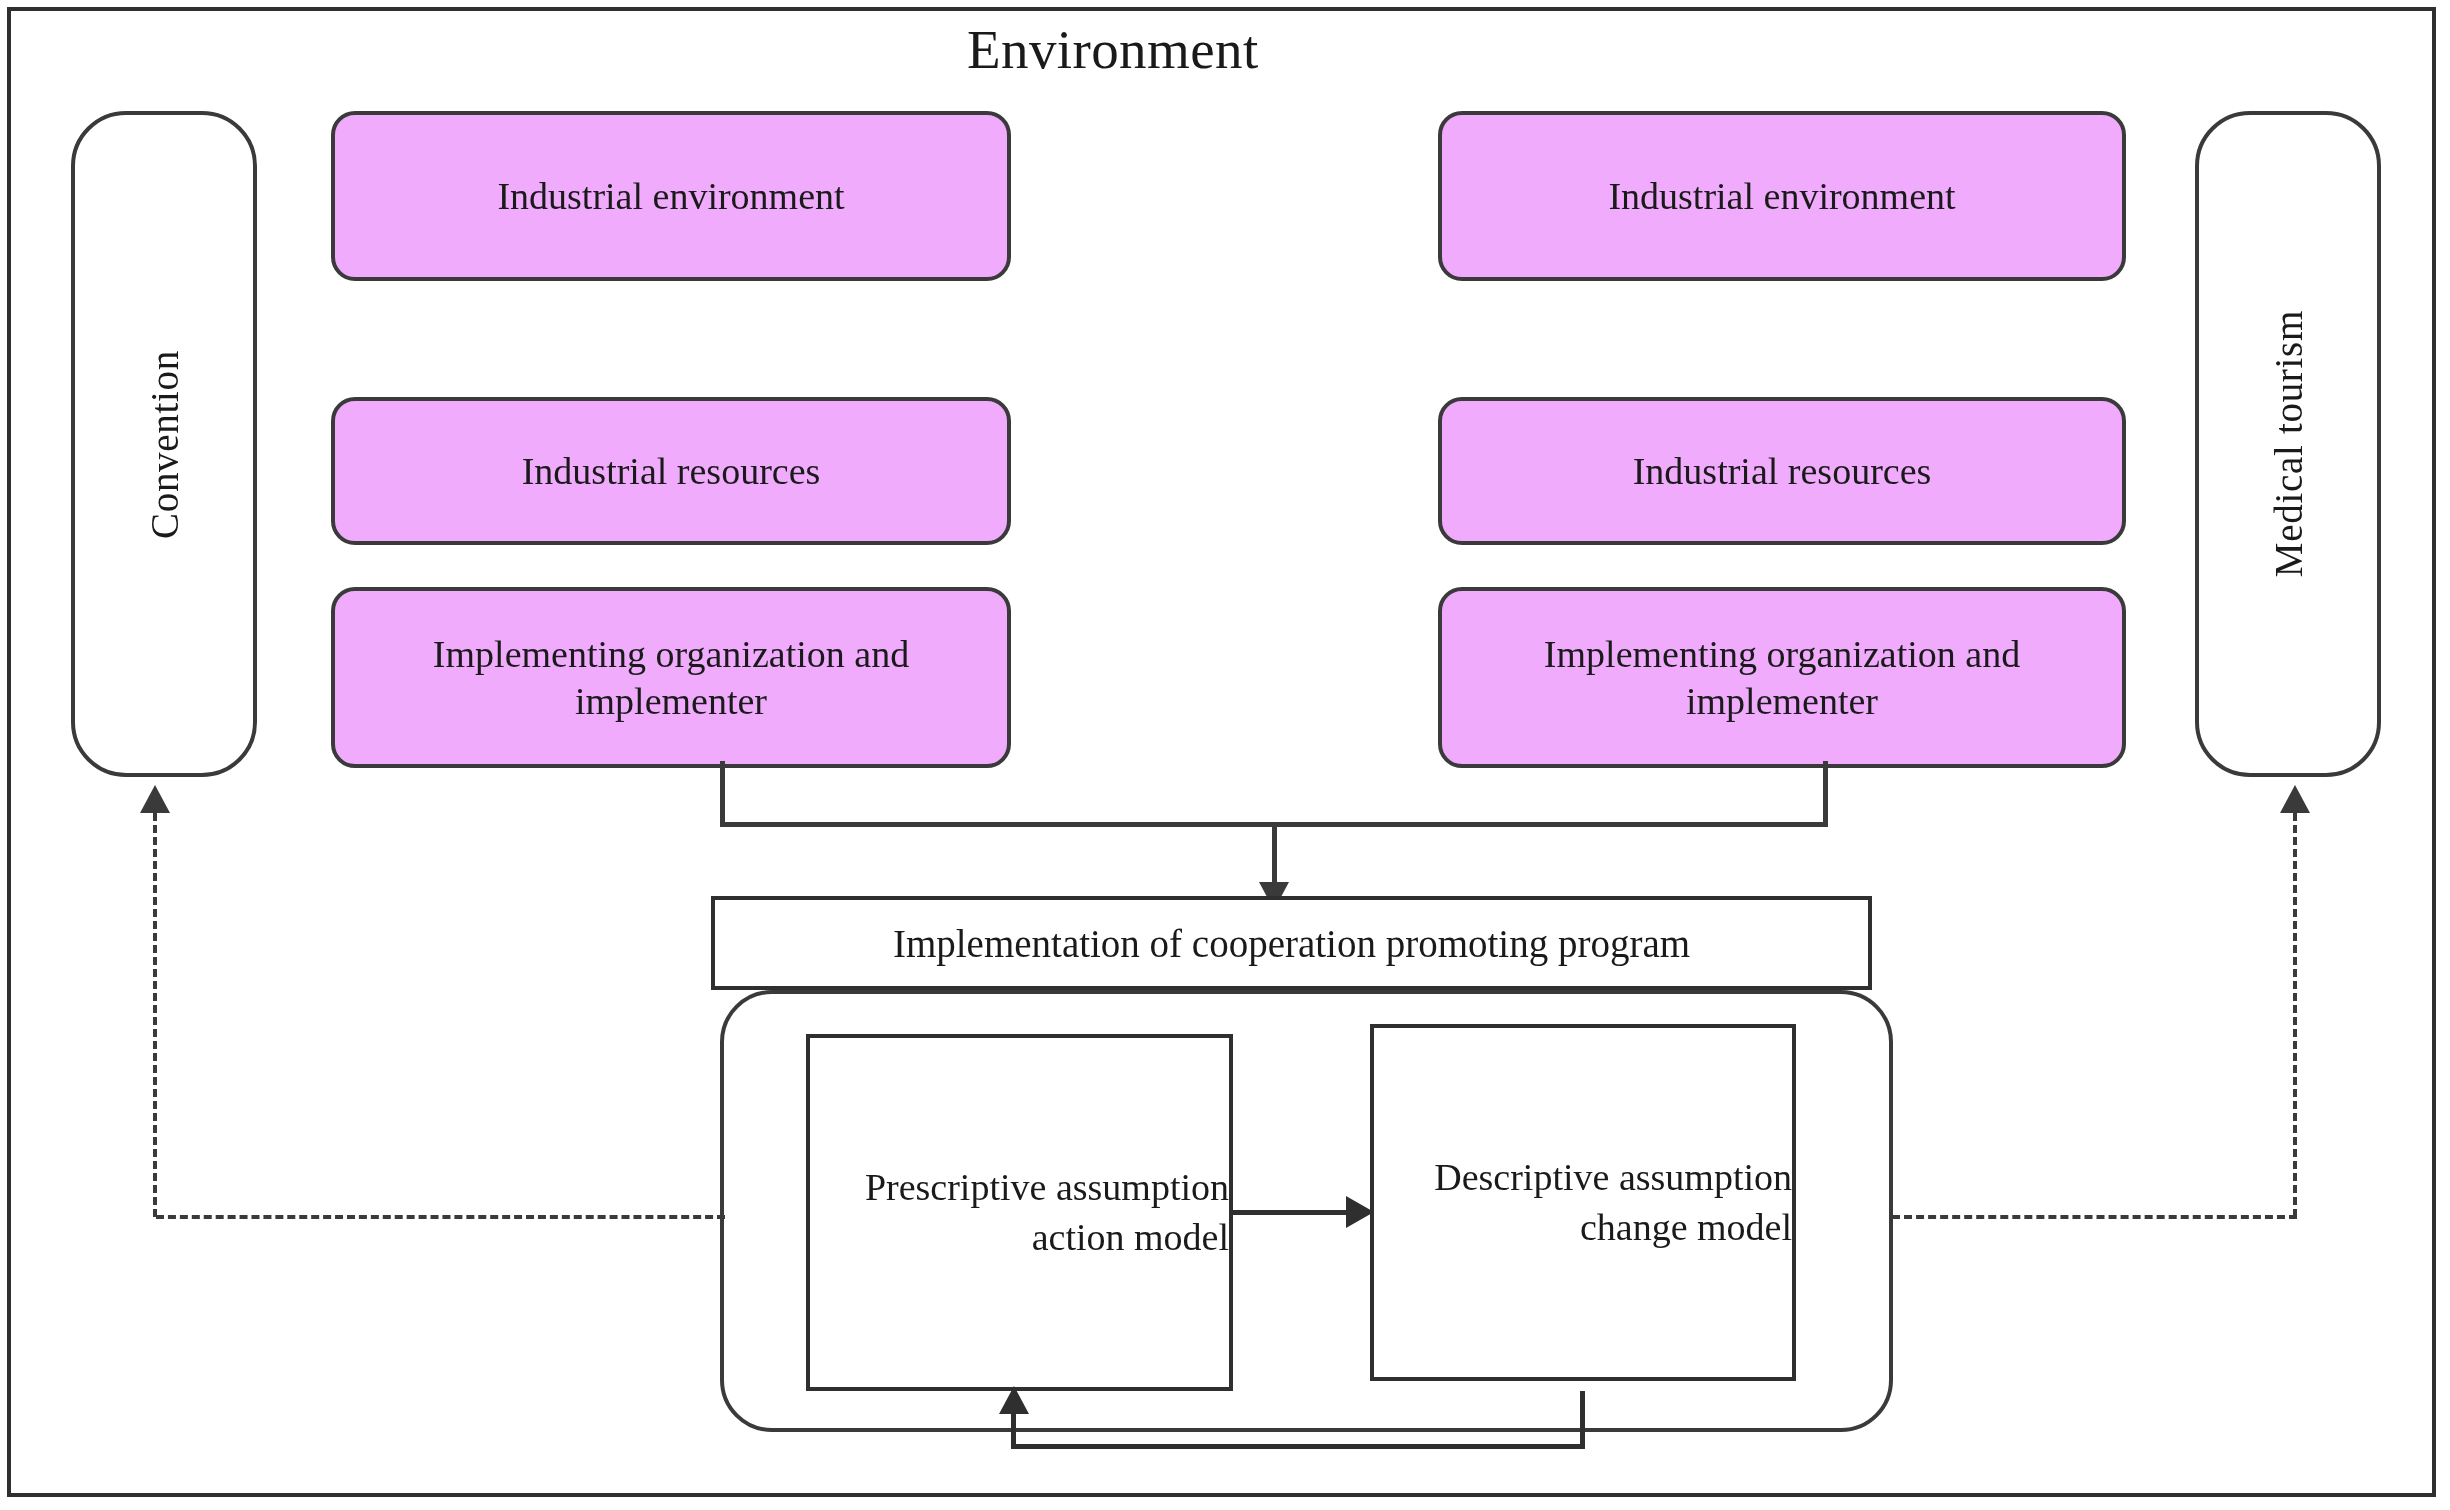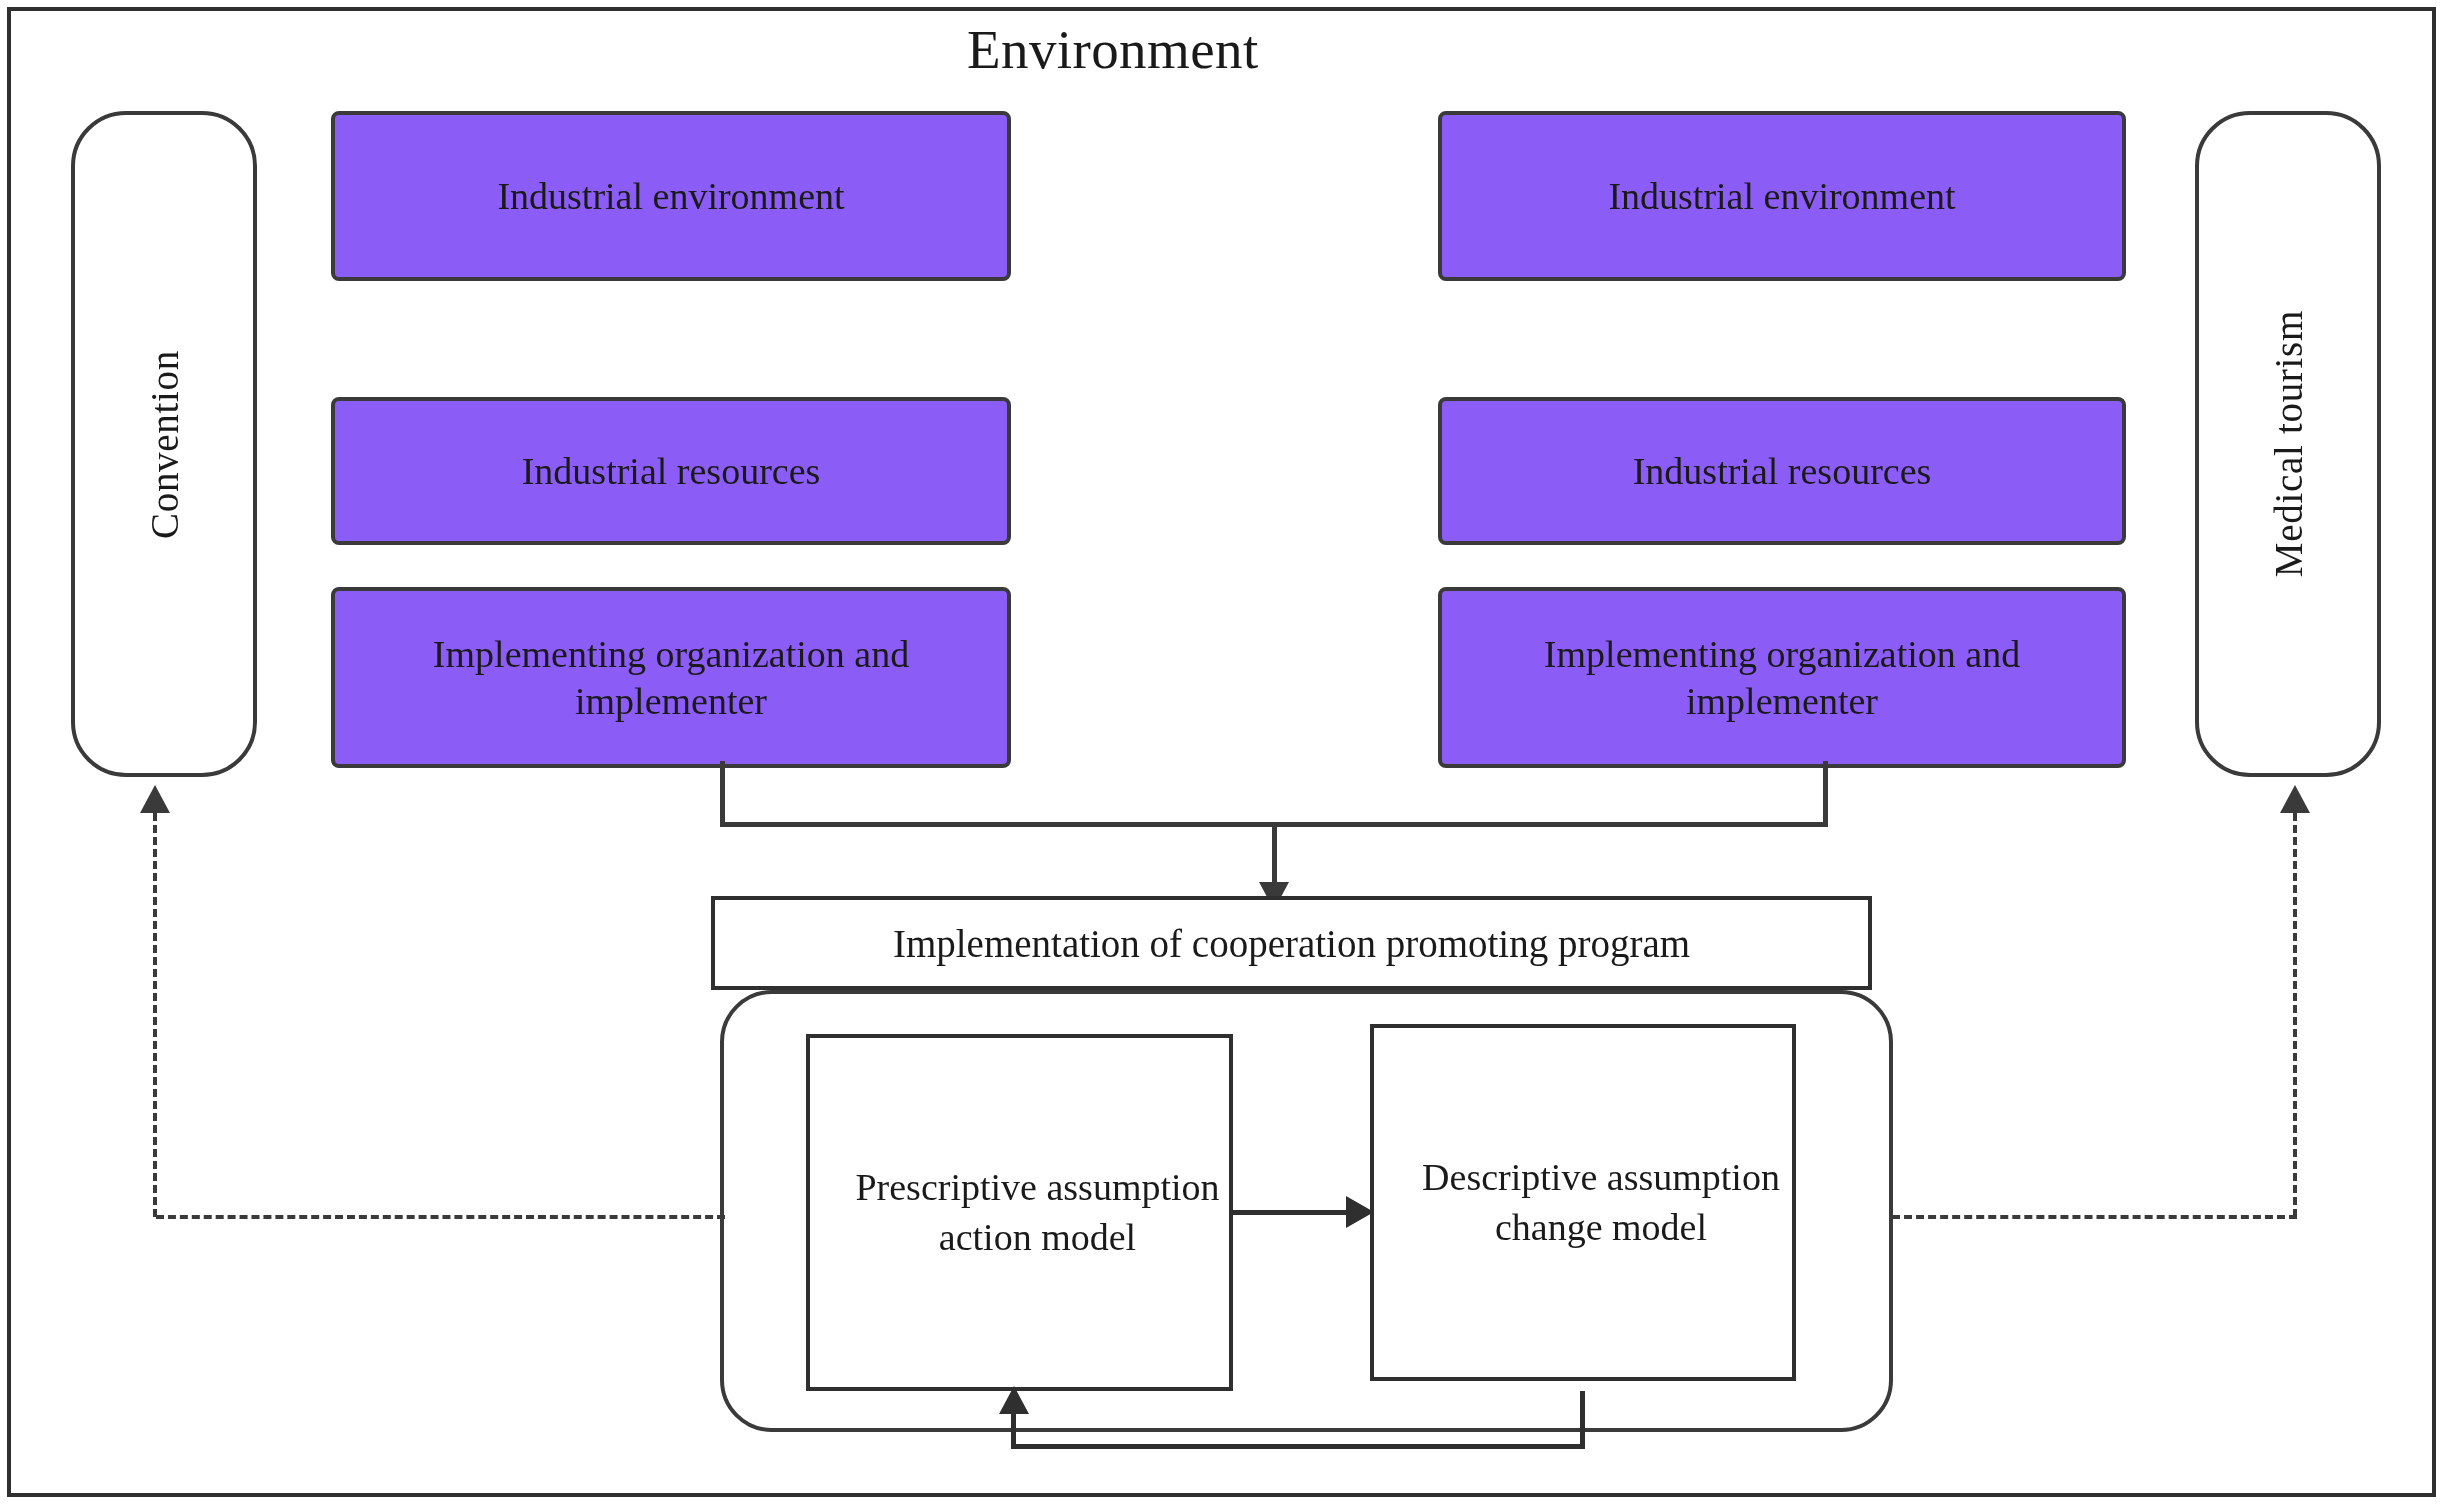--- a/index.html
+++ b/index.html
@@ -54,23 +54,23 @@
     white-space:nowrap;
     letter-spacing:0.7px;
   }
   #pill-left{ left:71px;  top:111px;  height:666px; }
   #pill-right{ left:2195px; top:111px;  height:666px; }
 
   
   .card{
     position:absolute;
     border:4.9px solid #3a3a3a;
-    border-radius:8px;
-    box-sizing:border-box;
-    background:#8b5cf6;
+    border-radius:24px;
+    box-sizing:border-box;
+    background:#f0abfc;
     display:flex;
     align-items:center;
     justify-content:center;
     text-align:center;
     font-size:38px;
     line-height:1.22;
     padding:0 17px;
   }
   .col-l{ left:331px;  width:680px; }
   .col-r{ left:1438px; width:688px; }
@@ -120,21 +120,21 @@
   .model-box{
     position:absolute;
     border:4.9px solid #2f2f2f;
     box-sizing:border-box;
     background:#ffffff;
     font-size:38px;
     line-height:1.30;
     padding:0 0 0 36px;
     display:flex;
     align-items:center;
-    text-align:center;
+    text-align:right;
   }
   #model-prescriptive{ left:806px; top:1034px; width:427px; height:357px; }
   #model-descriptive { left:1370px; top:1024px; width:426px; height:357px; }
 
   
   .mid-arrow-line{ position:absolute; left:1233px; top:1210px; width:121px; height:4.9px; background:#2f2f2f;}
   .mid-arrow-head{
     position:absolute; left:1346px; top:1196px;
     width:0;height:0;
     border-top:16px solid transparent;

